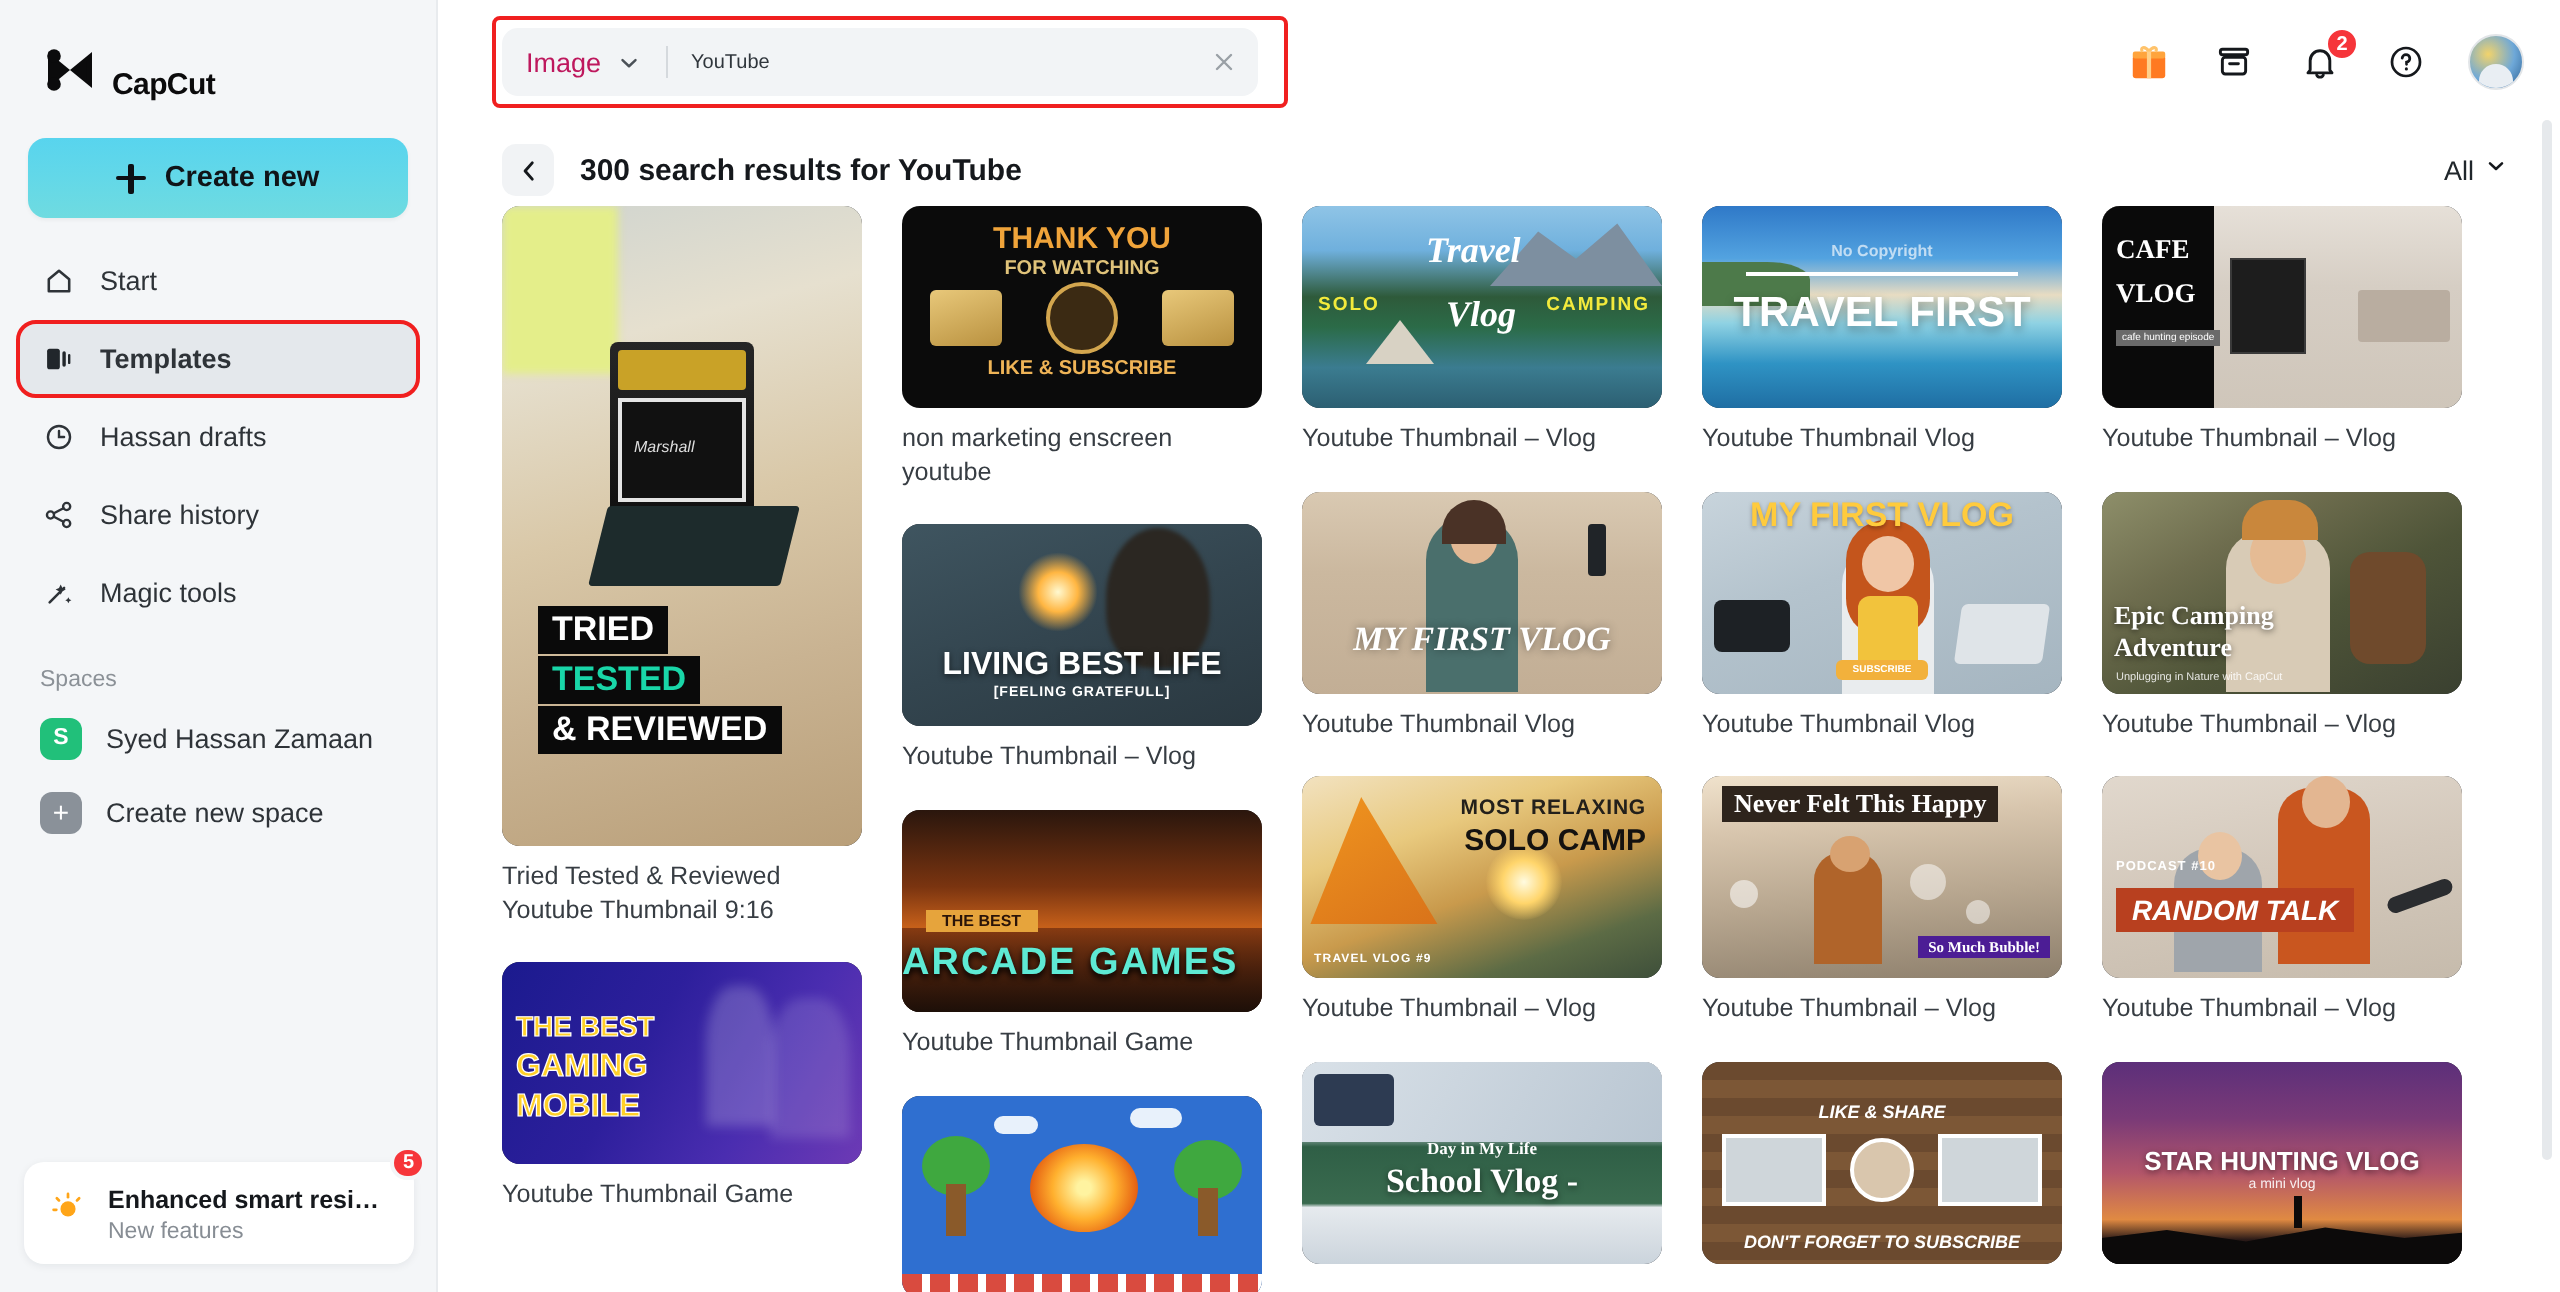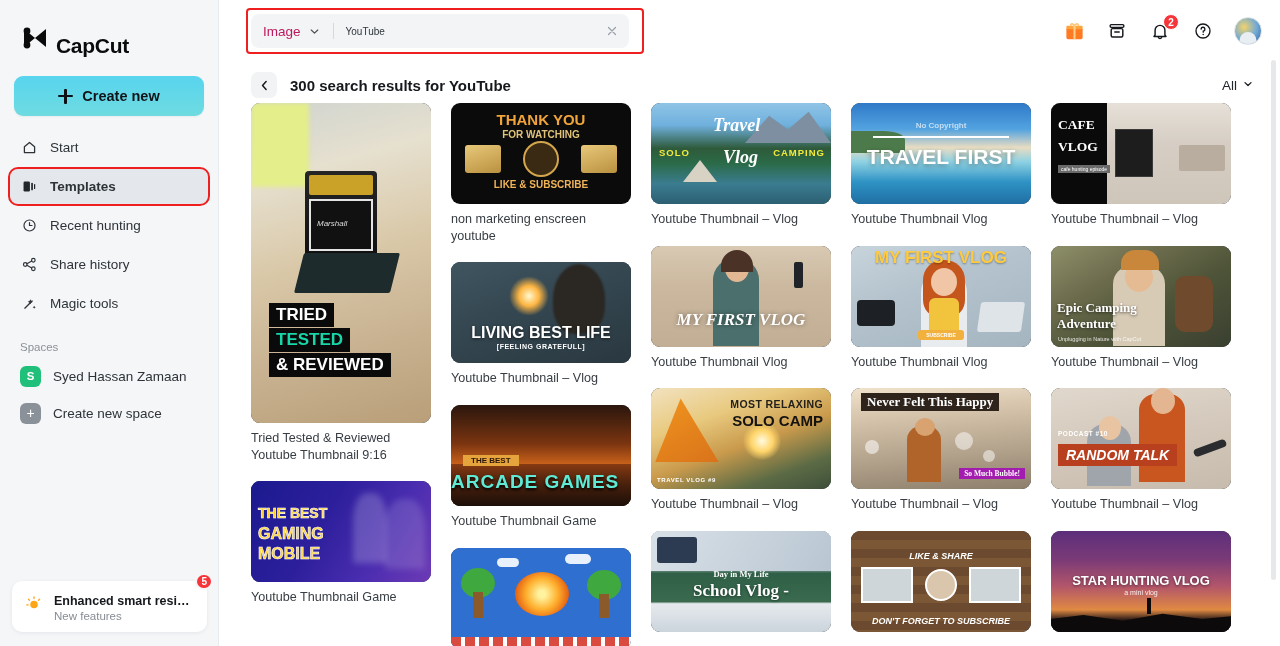--- a/index.html
+++ b/index.html
@@ -15,21 +15,21 @@
   .sidebar {
     width: 219px; height: 646px;
     background: #f4f6f8;
     border-right: 1px solid #e8ebee;
     display: flex; flex-direction: column;
     position: relative;
     flex: 0 0 219px;
   }
   .brand { display: flex; align-items: center; gap: 8px; padding: 18px 0 10px 22px; }
   .brand-logo { width: 26px; height: 22px; display: block; }
-  .brand-name { font-size: 21px; font-weight: 700; color: #0b0b0c; letter-spacing: -0.3px; margin-top: 16px; }
+  .brand-name { font-size: 15px; font-weight: 700; color: #0b0b0c; letter-spacing: -0.3px; margin-top: 16px; }
 
   .create-new {
     margin: 8px 14px 14px 14px;
     height: 40px; border-radius: 9px;
     background: linear-gradient(180deg,#58d4ee 0%,#63d8e8 50%,#6fdbe0 100%);
     display: flex; align-items: center; justify-content: center; gap: 9px;
     cursor: pointer; border: none;
     box-shadow: 0 1px 2px rgba(0,0,0,0.05);
   }
   .create-new .plus { width: 15px; height: 15px; position: relative; display:block; }
@@ -208,21 +208,21 @@
         <span class="nav-label" style="font-weight:700">Templates</span>
       </div>
 
       <div class="nav-item">
         <span class="nav-icon">
           <svg width="17" height="17" viewBox="0 0 20 20" fill="none" stroke="#2e3338" stroke-width="1.4">
             <circle cx="10" cy="10" r="6.5"></circle>
             <path d="M10 6.5 V10 H13" stroke-linecap="round"></path>
           </svg>
         </span>
-        <span class="nav-label">Recent hunting</span>
+        <span class="nav-label">Hassan drafts</span>
       </div>
 
       <div class="nav-item">
         <span class="nav-icon">
           <svg width="17" height="17" viewBox="0 0 20 20" fill="none" stroke="#2e3338" stroke-width="1.4">
             <circle cx="14.5" cy="5" r="2.1"></circle>
               <circle cx="5" cy="10" r="2.1"></circle>
               <circle cx="14.5" cy="15" r="2.1"></circle>
             <path d="M7 9 L12.6 6 M7 11 L12.6 14" stroke-linecap="round"></path>
           </svg>
@@ -520,21 +520,21 @@
 
           <div class="card">
             <div class="thumb r169">
               <div class="fill" style="background:linear-gradient(175deg,#f0e2cc 0%,#d8c6ae 25%,#b7a68f 60%,#8d7f6c 100%)"></div>
               <div style="position:absolute;left:56px;top:38px;width:34px;height:56px;background:#b0642a;border-radius:14px 14px 0 0"></div>
               <div style="position:absolute;left:64px;top:30px;width:20px;height:18px;border-radius:50%;background:#d8a271"></div>
               <div style="position:absolute;left:14px;top:52px;width:14px;height:14px;border-radius:50%;background:rgba(255,255,255,.55)"></div>
               <div style="position:absolute;left:104px;top:44px;width:18px;height:18px;border-radius:50%;background:rgba(255,255,255,.5)"></div>
               <div style="position:absolute;left:132px;top:62px;width:12px;height:12px;border-radius:50%;background:rgba(255,255,255,.5)"></div>
               <div class="tx" style="left:10px;top:5px;background:#2e241c;padding:1px 6px;font:700 13px 'Liberation Serif',serif">Never Felt This Happy</div>
-              <div class="tx" style="right:6px;bottom:10px;background:#a21caf;padding:1px 5px;font:700 7.5px 'Liberation Serif',serif">So Much Bubble!</div>
+              <div class="tx" style="right:6px;bottom:10px;background:#4c1d95;padding:1px 5px;font:700 7.5px 'Liberation Serif',serif">So Much Bubble!</div>
             </div>
             <div class="card-label">Youtube Thumbnail – Vlog</div>
           </div>
 
           <div class="card">
             <div class="thumb r169">
               <div class="fill" style="background:repeating-linear-gradient(180deg,#6b4a2f 0 9px,#7c5736 9px 18px)"></div>
               <div class="tx" style="left:0;right:0;top:20px;text-align:center;font:italic 700 9px 'Liberation Sans',sans-serif">LIKE &amp; SHARE</div>
               <div style="position:absolute;left:10px;top:36px;width:52px;height:36px;background:#cfd6da;border:2px solid #fff"></div>
               <div style="position:absolute;right:10px;top:36px;width:52px;height:36px;background:#cfd6da;border:2px solid #fff"></div>

